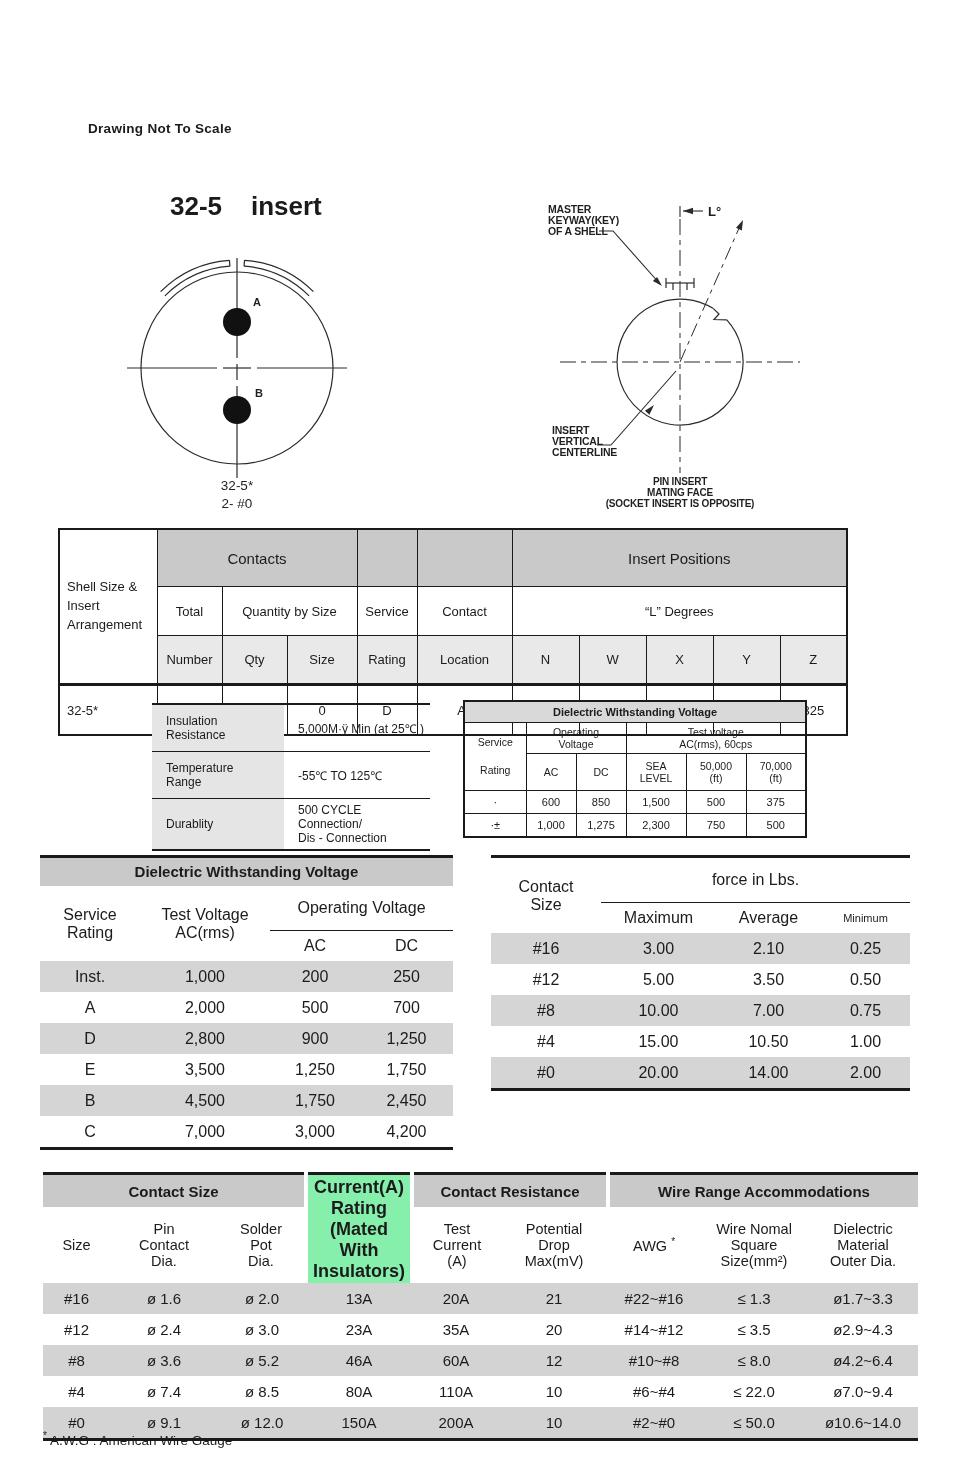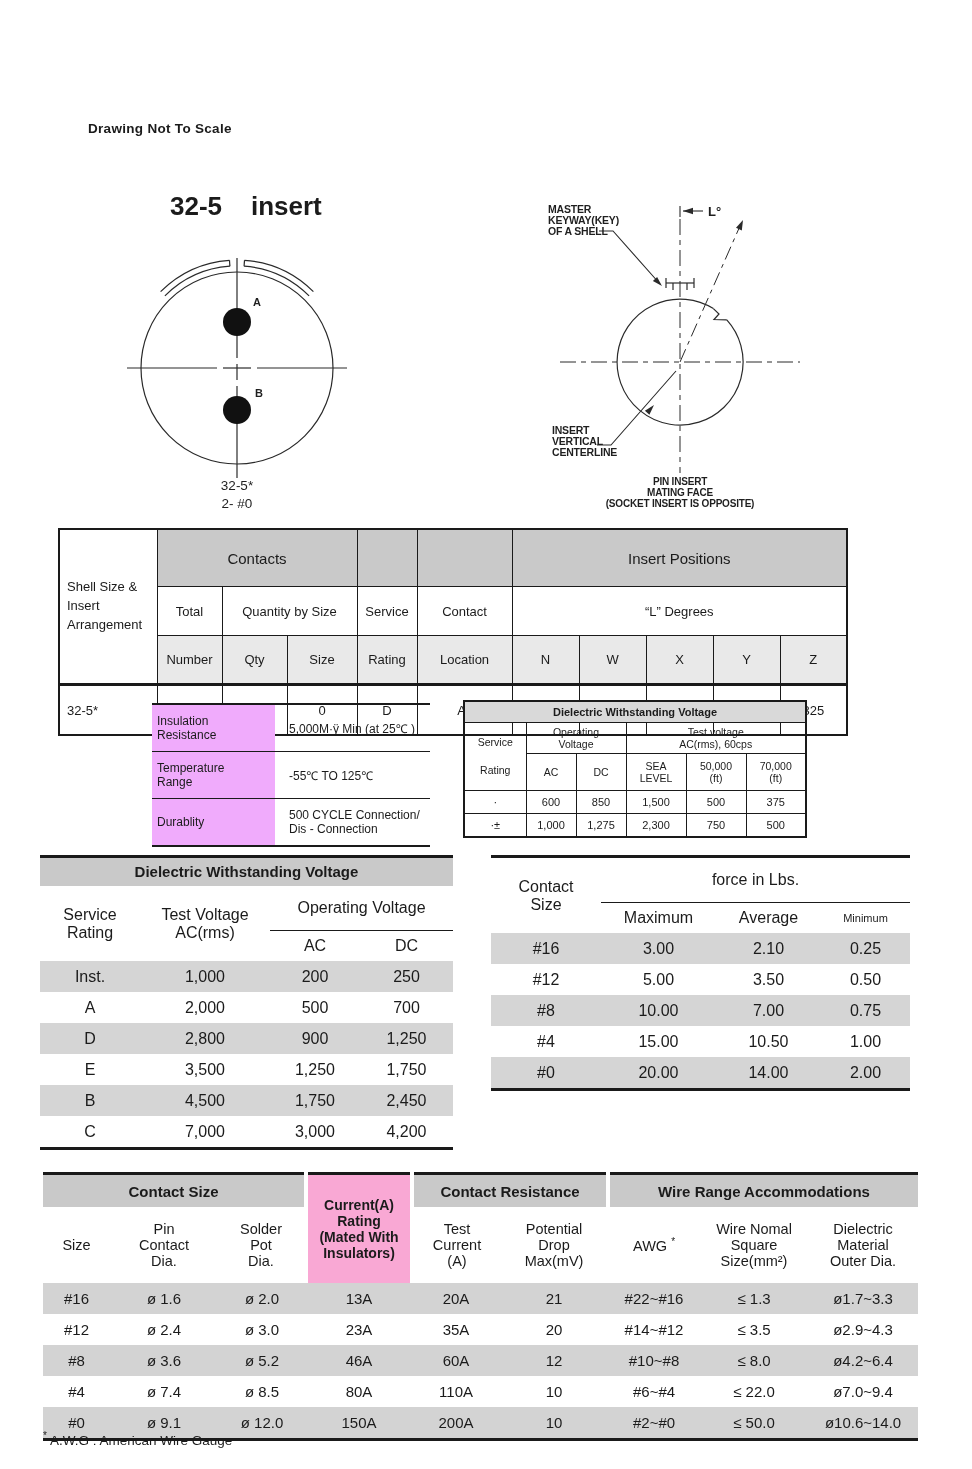--- a/index.html
+++ b/index.html
@@ -31,21 +31,21 @@
   .t-arr tr.r3 th { height:21px; background:#e9e9e9; }
   .t-arr tr.rdata td { height:22px; border-top:3px solid #1a1a1a; }
   .t-arr .shell { background:#fff; text-align:left; padding-left:7px; font-size:13px; line-height:1.45; }
   .t-arr td.lft { text-align:left; padding-left:7px; }
 
   
   .spec { position:absolute; left:152px; top:703px; width:278px; border-collapse:collapse; table-layout:fixed;
           font-size:12px; border-top:2px solid #1a1a1a; border-bottom:2px solid #1a1a1a; }
   .spec td { border-bottom:1px solid #1a1a1a; vertical-align:middle; white-space:pre-line; padding:4px 6px; }
   .spec tr:last-child td { border-bottom:none; }
-  .spec .lbl { background:#f0abfc; width:112px; padding-left:5px; height:38px; }
+  .spec .lbl { background:#e5e5e5; width:112px; padding-left:14px; height:38px; }
   .spec .val { padding-left:14px; }
 
   
   .dwvs { position:absolute; left:463px; top:700px; width:342px; border-collapse:collapse; table-layout:fixed;
           font-size:10.5px; border:2px solid #1a1a1a; }
   .dwvs th, .dwvs td { border:1px solid #1a1a1a; text-align:center; font-weight:normal; white-space:pre-line; padding:1px; }
   .dwvs .ttl { background:#d9d9d9; font-weight:bold; font-size:11px; height:18px; }
   .dwvs tr.hb th { height:28px; }
   .dwvs tr.hc th { height:34px; }
   .dwvs td { height:20px; font-size:11px; }
@@ -65,21 +65,21 @@
   #force-panel { left:491px; top:855px; width:419px; }
   #force-panel th.small { font-size:11px; }
 
   
   .wire { position:absolute; left:43px; top:1172px; width:875px; border-collapse:collapse; table-layout:fixed;
           font-size:15px; border-top:3px solid #1a1a1a; border-bottom:3px solid #1a1a1a; }
   .wire th { font-weight:normal; white-space:pre-line; text-align:center; vertical-align:middle; }
   .wire tr.g th { height:30px; }
   .wire tr.s th { height:74px; font-size:14.5px; }
   .wire .grp { background:#c9c9c9; font-weight:bold; font-size:15px; }
-  .wire .current { background:#f9a8d4; font-weight:bold; font-size:14px;
+  .wire .current { background:#86efac; font-weight:bold; font-size:18px;
                    border-left:4px solid #fff; border-right:4px solid #fff; }
   .wire .gapl { border-left:4px solid #fff; }
   .wire td { text-align:center; height:29px; }
   .wire tbody tr:nth-child(odd) { background:#d3d3d3; }
   .wire sup { font-size:10px; }
 
   .footnote { position:absolute; left:43px; top:1430px; font-size:13.5px; }
   .footnote sup { font-size:10px; }
 </style>
 </head>

